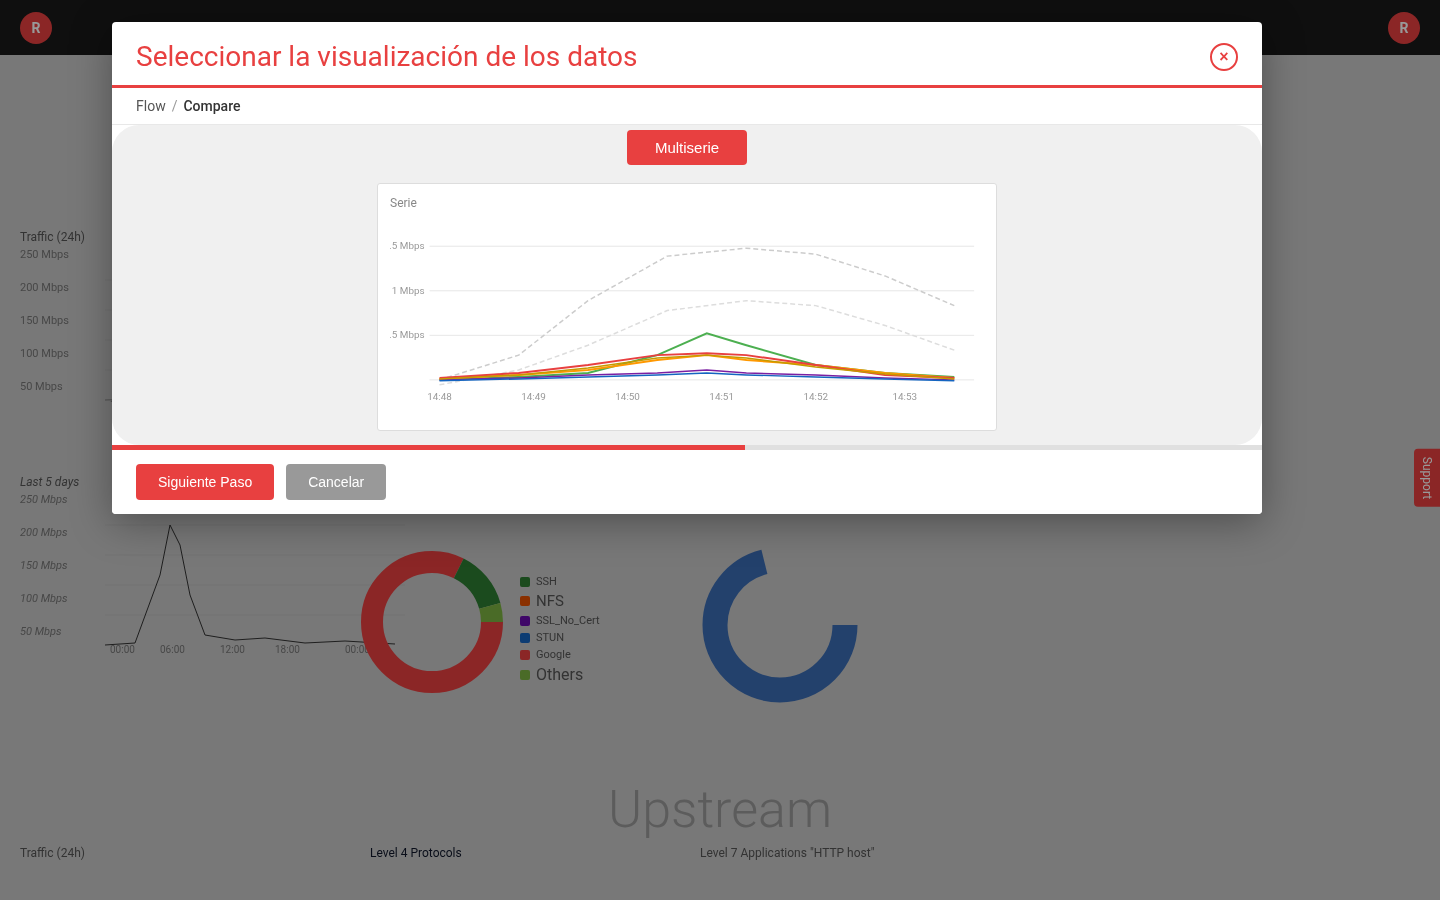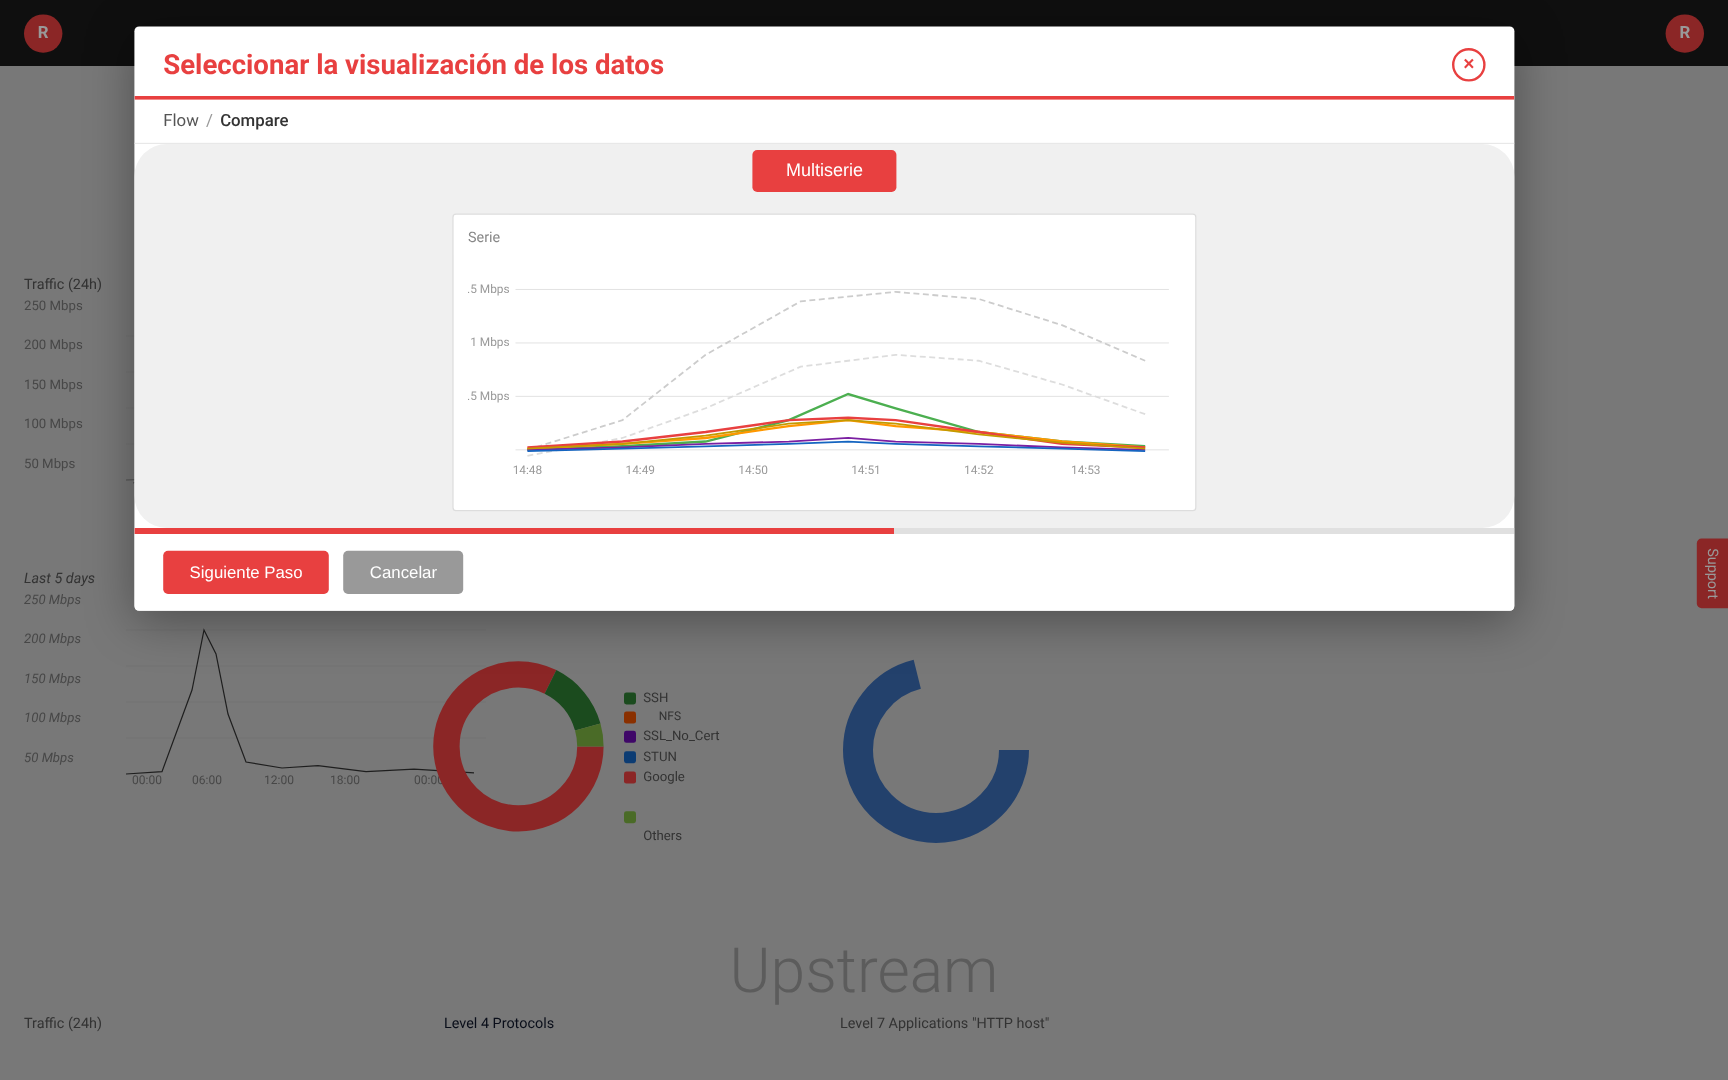--- a/index.html
+++ b/index.html
@@ -84,22 +84,22 @@
     .modal-header {
       padding: 18px 24px 12px;
       border-bottom: 3px solid #e84040;
       display: flex;
       align-items: center;
       justify-content: space-between;
     }
 
     .modal-title {
       color: #e84040;
-      font-size: 23px;
-      font-weight: 700;
+      font-size: 28px;
+      font-weight: 400;
     }
 
     .modal-close-btn {
       width: 28px;
       height: 28px;
       border-radius: 50%;
       border: 2px solid #e84040;
       background: transparent;
       color: #e84040;
       font-size: 16px;
@@ -315,37 +315,37 @@
     </svg>
   </div>
 
   <div class="legend-list">
     <div class="legend-item">
       <div class="legend-dot" style="background:#2e7d32;"></div>
       <span style="font-size:11px; color:#555;">SSH</span>
     </div>
     <div class="legend-item">
       <div class="legend-dot" style="background:#e65100;"></div>
-      <span style="font-size:10px; color:#555;margin-left:13px;">NFS</span>
+      <span style="font-size:15px; color:#555;">NFS</span>
     </div>
     <div class="legend-item">
       <div class="legend-dot" style="background:#6a0dad;"></div>
       <span style="font-size:11px; color:#555;">SSL_No_Cert</span>
     </div>
     <div class="legend-item">
       <div class="legend-dot" style="background:#1565c0;"></div>
       <span style="font-size:11px; color:#555;">STUN</span>
     </div>
     <div class="legend-item">
       <div class="legend-dot" style="background:#e84040;"></div>
       <span style="font-size:11px; color:#555;">Google</span>
     </div>
     <div class="legend-item">
       <div class="legend-dot" style="background:#7cb342;"></div>
-      <span style="font-size:11px; color:#555;margin-top:32px;">Others</span>
+      <span style="font-size:16px; color:#555;">Others</span>
     </div>
   </div>
 
   <div style="position:absolute; top:490px; left:700px;">
     <svg width="160" height="160" viewBox="0 0 160 160">
       <circle cx="80" cy="80" r="65" fill="none" stroke="#3b6db5" stroke-width="25" stroke-dasharray="290 120" stroke-dashoffset="0"></circle>
     </svg>
   </div>
 
   <div style="position:absolute; bottom:60px; left:50%; transform:translateX(-50%); font-size:52px; color:#999; font-weight:300;">

